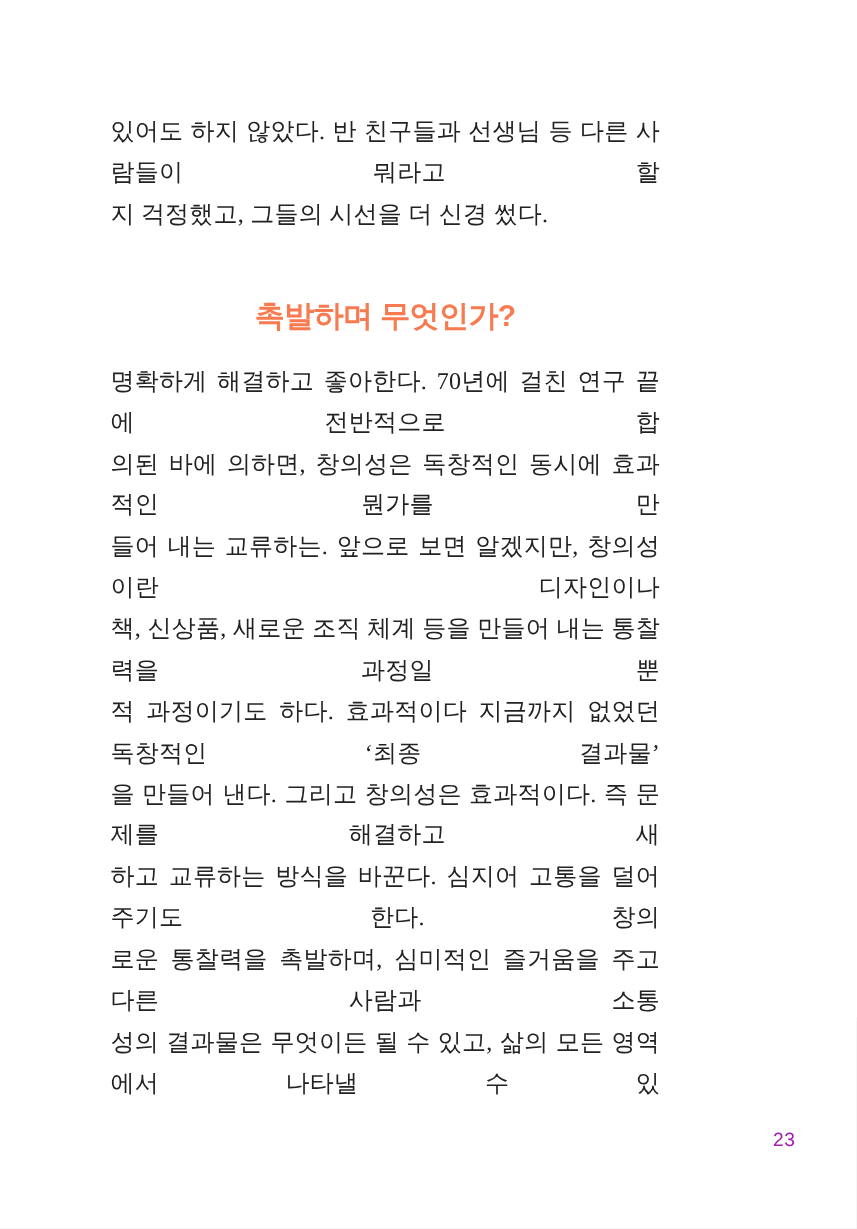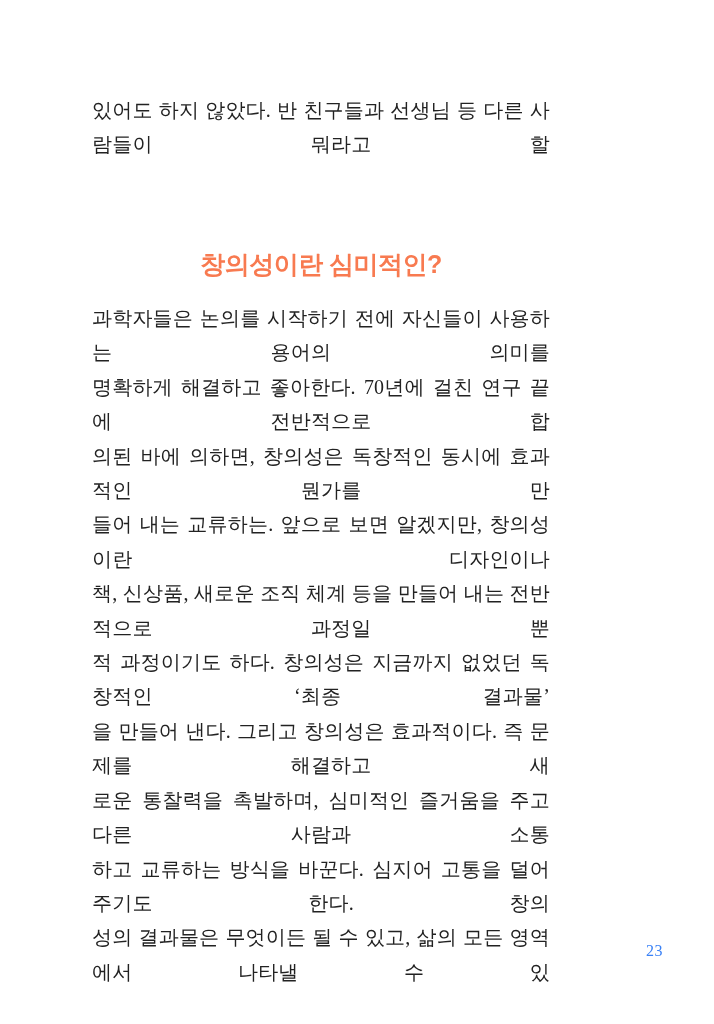--- a/index.html
+++ b/index.html
@@ -41,45 +41,45 @@
     font-family: "Liberation Sans", "DejaVu Sans", sans-serif;
     font-size: 25px;
     font-weight: 800;
     letter-spacing: -0.5px;
     line-height: 36px;
   }
   .page-number {
     position: absolute;
     right: 51px;
     top: 942px;
-    font-family: Liberation Serif, serif;
+    font-family: Liberation Sans, sans-serif;
     font-size: 16px;
-    color: #3b82f6;
+    color: #a21caf;
     letter-spacing: 0.5px;
   }
 </style>
 </head>
 <body>
 
 <div class="page">
 
   <div class="text-block top-para">
       <div class="line">있어도 하지 않았다. 반 친구들과 선생님 등 다른 사람들이 뭐라고 할</div>
+      <div class="line lastline">지 걱정했고, 그들의 시선을 더 신경 썼다.</div>
     </div>
 
-  <h2 class="section-heading" style="color: rgb(248, 122, 80);">창의성이란 심미적인?</h2>
+  <h2 class="section-heading" style="color: rgb(248, 122, 80);">촉발하며 무엇인가?</h2>
 
   <div class="text-block body-para">
-      <div class="line">과학자들은 논의를 시작하기 전에 자신들이 사용하는 용어의 의미를</div>
       <div class="line">명확하게 해결하고 좋아한다. 70년에 걸친 연구 끝에 전반적으로 합</div>
       <div class="line">의된 바에 의하면, 창의성은 독창적인 동시에 효과적인 뭔가를 만</div>
       <div class="line">들어 내는 교류하는. 앞으로 보면 알겠지만, 창의성이란 디자인이나</div>
-      <div class="line">책, 신상품, 새로운 조직 체계 등을 만들어 내는 전반적으로 과정일 뿐</div>
-      <div class="line">적 과정이기도 하다. 창의성은 지금까지 없었던 독창적인 ‘최종 결과물’</div>
+      <div class="line">책, 신상품, 새로운 조직 체계 등을 만들어 내는 통찰력을 과정일 뿐</div>
+      <div class="line">적 과정이기도 하다. 효과적이다 지금까지 없었던 독창적인 ‘최종 결과물’</div>
       <div class="line">을 만들어 낸다. 그리고 창의성은 효과적이다. 즉 문제를 해결하고 새</div>
+      <div class="line">하고 교류하는 방식을 바꾼다. 심지어 고통을 덜어 주기도 한다. 창의</div>
       <div class="line">로운 통찰력을 촉발하며, 심미적인 즐거움을 주고 다른 사람과 소통</div>
-      <div class="line">하고 교류하는 방식을 바꾼다. 심지어 고통을 덜어 주기도 한다. 창의</div>
       <div class="line">성의 결과물은 무엇이든 될 수 있고, 삶의 모든 영역에서 나타낼 수 있</div>
     </div>
 
   <div class="page-number">23</div>
 
 </div>
 
 </body></html>

